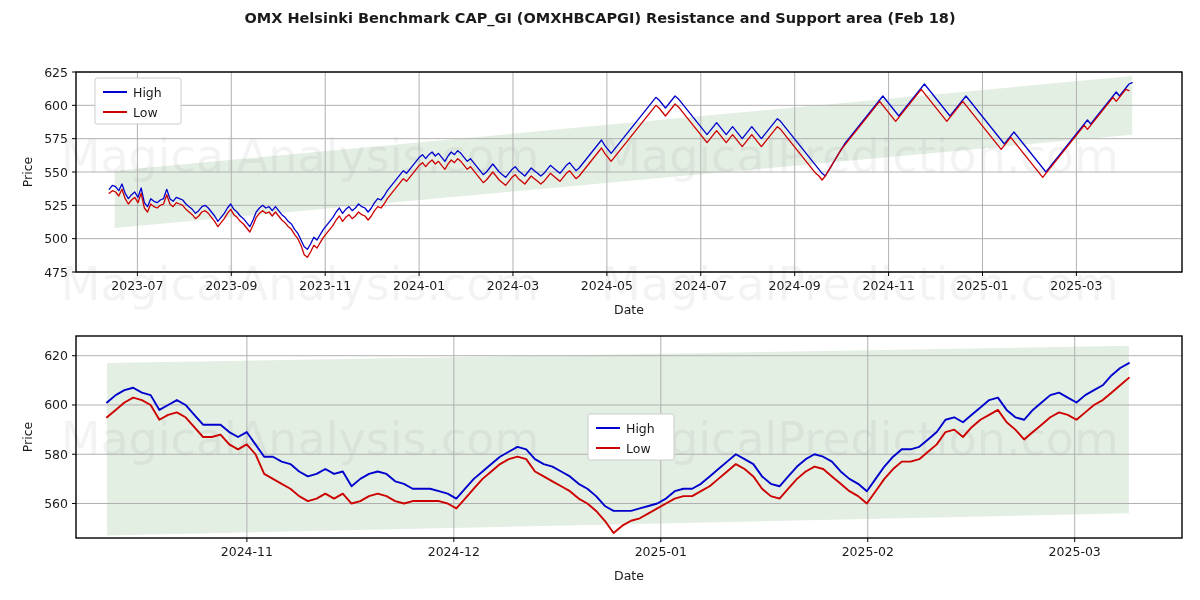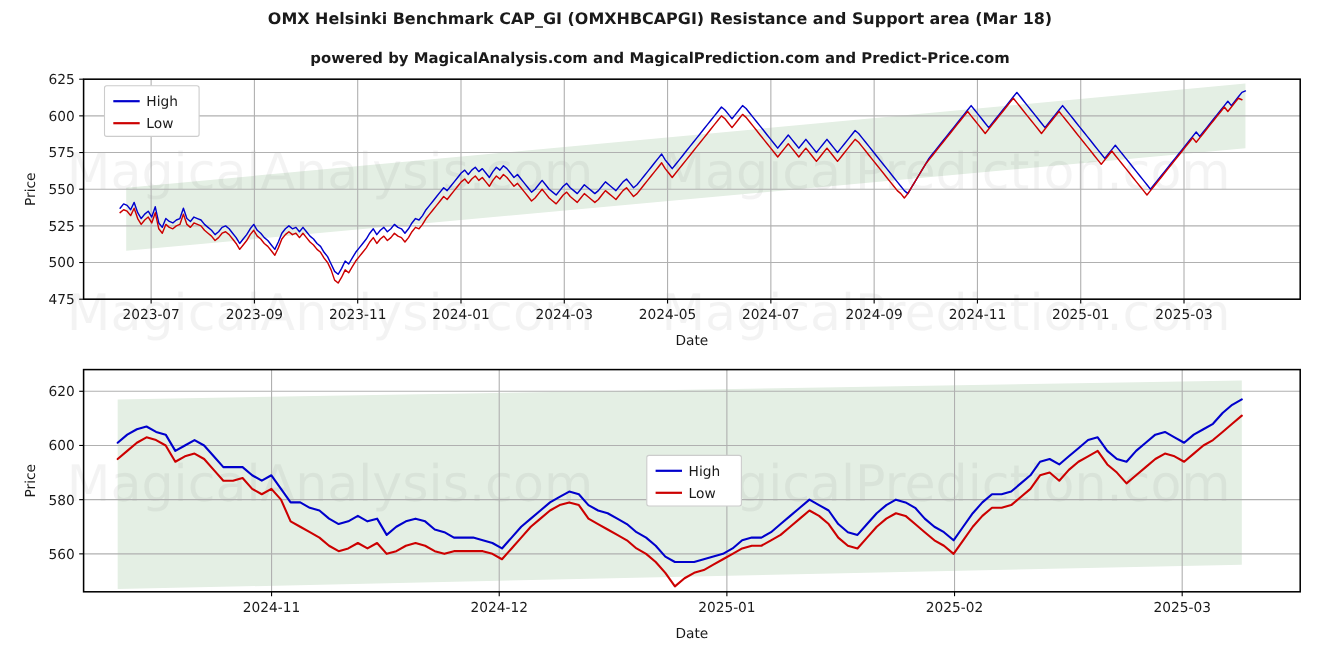--- a/index.html
+++ b/index.html
@@ -20,22 +20,21 @@
   .tick-lbl{font-size:12.5px;fill:#1a1a1a;}
   .wm{font-size:46px;fill:#000000;opacity:0.045;font-weight:400;}
   .legend-box{fill:#ffffff;stroke:#cccccc;stroke-width:1;}
   .legend-txt{font-size:12.5px;fill:#1a1a1a;}
 </style>
 </head>
 <body>
 
 <div id="stage">
 
-  <div class="ttl" id="title">OMX Helsinki Benchmark CAP_GI (OMXHBCAPGI) Resistance and Support area (Mar 18)</div>
-  <div class="ttl" id="subtitle">powered by MagicalAnalysis.com and MagicalPrediction.com and Predict-Price.com</div>
+  <div class="ttl" id="title">OMX Helsinki Benchmark CAP_GI (OMXHBCAPGI) Resistance and Support area (Feb 18)</div>
 
   <svg id="canvas" width="1200" height="600">
       <g>
         <rect x="76" y="72" width="1106" height="200" fill="#ffffff"></rect>
         <polygon points="114.71000000000001,170.66666666666666 1132.23,76 1132.23,134.66666666666666 114.71000000000001,228" fill="#e4efe4"></polygon>
         <text x="300" y="172" text-anchor="middle" class="wm">MagicalAnalysis.com</text>
         <text x="860" y="172" text-anchor="middle" class="wm">MagicalPrediction.com</text>
         <text x="300" y="300" text-anchor="middle" class="wm">MagicalAnalysis.com</text>
         <text x="860" y="300" text-anchor="middle" class="wm">MagicalPrediction.com</text>
         <line x1="76" y1="272" x2="1182" y2="272" stroke="#b0b0b0" stroke-width="1"></line>

